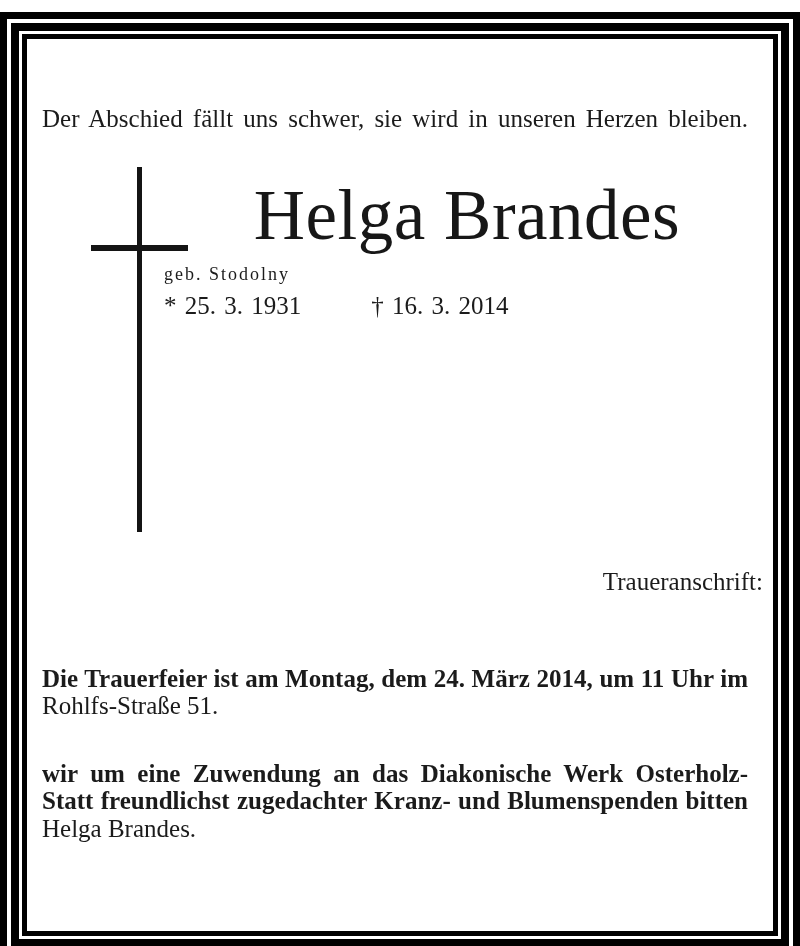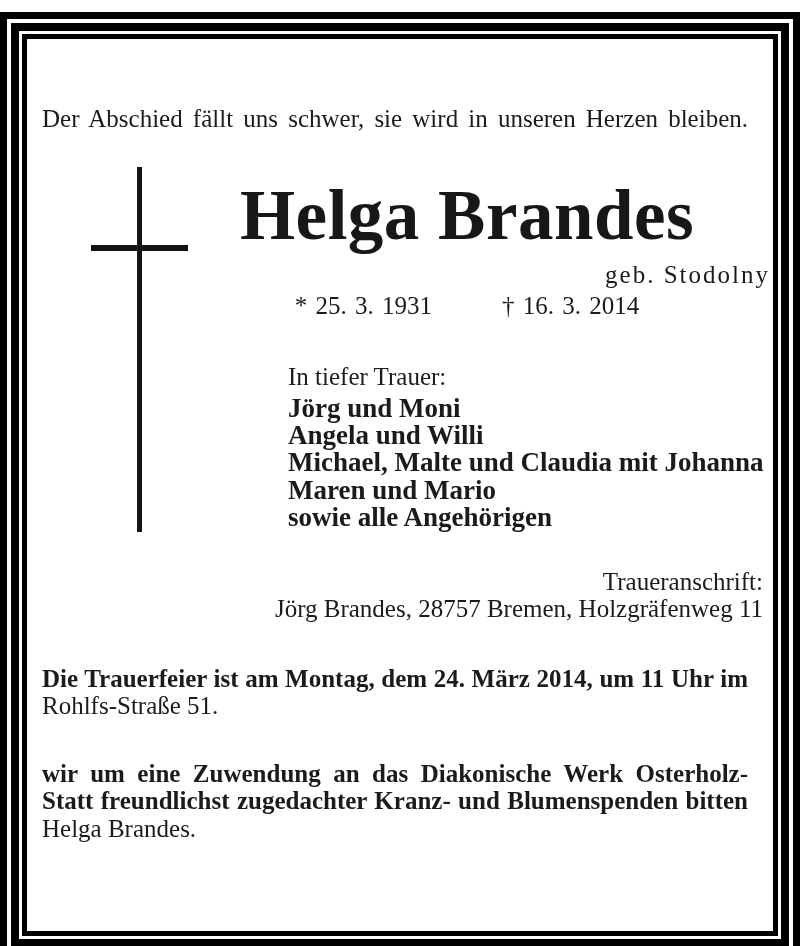--- a/index.html
+++ b/index.html
@@ -28,32 +28,32 @@
     white-space: normal;
   }
 
   
   .cross { position: absolute; left: 0; top: 0; }
   .cross-v { position: absolute; left: 110px; top: 128px; width: 5px; height: 365px; background: #141414; }
   .cross-h { position: absolute; left: 64px;  top: 206px; width: 97px; height: 6px;  background: #141414; }
 
   .deceased-name {
     position: absolute; left: 137px; top: 138px; width: 606px;
-    font-size: 71px; line-height: 76px; font-weight: 700;
+    font-size: 71px; line-height: 76px; font-weight: 400;
     text-align: center; color: #171717; letter-spacing: 0.5px;
     white-space: nowrap;
   }
   .maiden-name {
     position: absolute; left: 137px; top: 222px; width: 606px;
-    font-size: 25px; line-height: 27px; text-align: right;
+    font-size: 18px; line-height: 27px; text-align: left;
     letter-spacing: 2px;
   }
   .dates-line {
     position: absolute; left: 137px; top: 253px; width: 606px;
-    font-size: 25px; line-height: 27px; text-align: center;
+    font-size: 25px; line-height: 27px; 
     word-spacing: 2px; white-space: nowrap;
   }
   .dates-line .date { display: inline-block; }
   .dates-spacer { display: inline-block; width: 70px; }
 
   .trauer-intro {
     position: absolute; left: 261px; top: 324px;
     font-size: 25px; line-height: 27px;
   }
   .mourners {
@@ -88,33 +88,24 @@
       </div>
 
       <div class="deceased-name">Helga Brandes</div>
 
       <div class="maiden-name">geb. Stodolny</div>
 
       <div class="dates-line">
         <span class="date">* 25. 3. 1931</span><span class="dates-spacer"></span><span class="date">† 16. 3. 2014</span>
       </div>
 
-      <div class="trauer-intro">In tiefer Trauer:</div>
 
-      <div class="mourners">
-        <div>Jörg und Moni</div>
-        <div>Angela und Willi</div>
-        <div>Michael, Malte und Claudia mit Johanna</div>
-        <div>Maren und Mario</div>
-        <div>sowie alle Angehörigen</div>
-      </div>
 
       <div class="address-block">
         <div>Traueranschrift:</div>
-        <div>Jörg Brandes, 28757 Bremen, Holzgräfenweg 11</div>
       </div>
 
       <div class="para para-funeral">
         <div class="jline">Die Trauerfeier ist am Montag, dem 24. März 2014, um 11 Uhr im</div>
         <div class="lline">Rohlfs-Straße 51.</div>
       </div>
 
       <div class="para para-donation">
         <div class="jline">wir um eine Zuwendung an das Diakonische Werk Osterholz-</div>
         <div class="jline">Statt freundlichst zugedachter Kranz- und Blumenspenden bitten</div>

